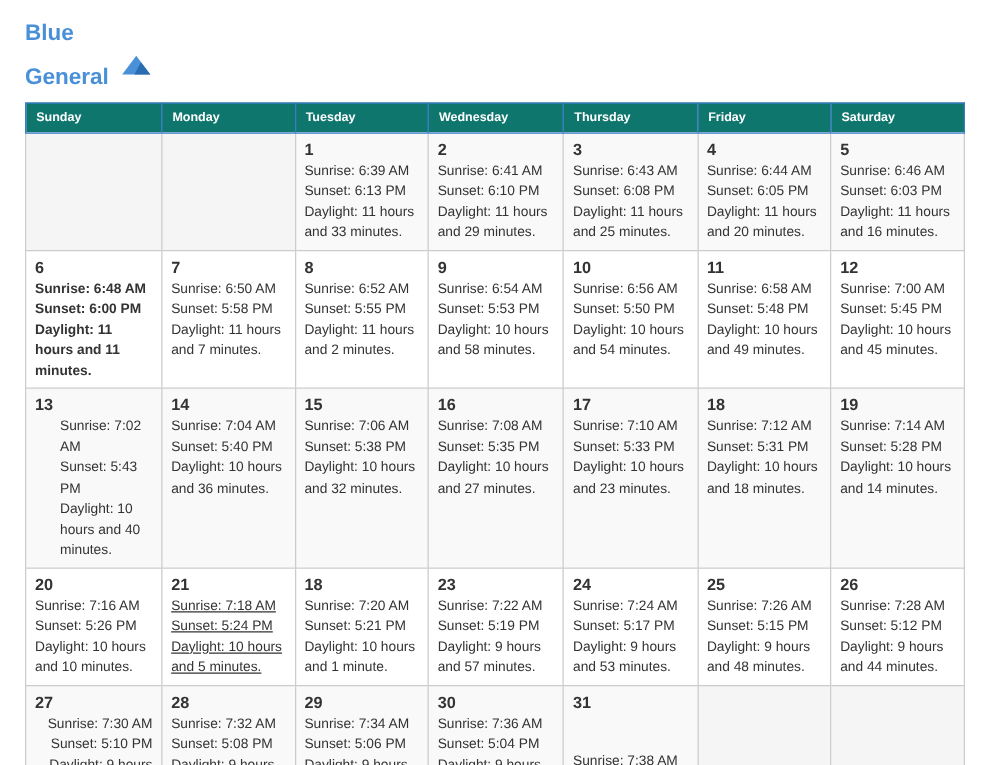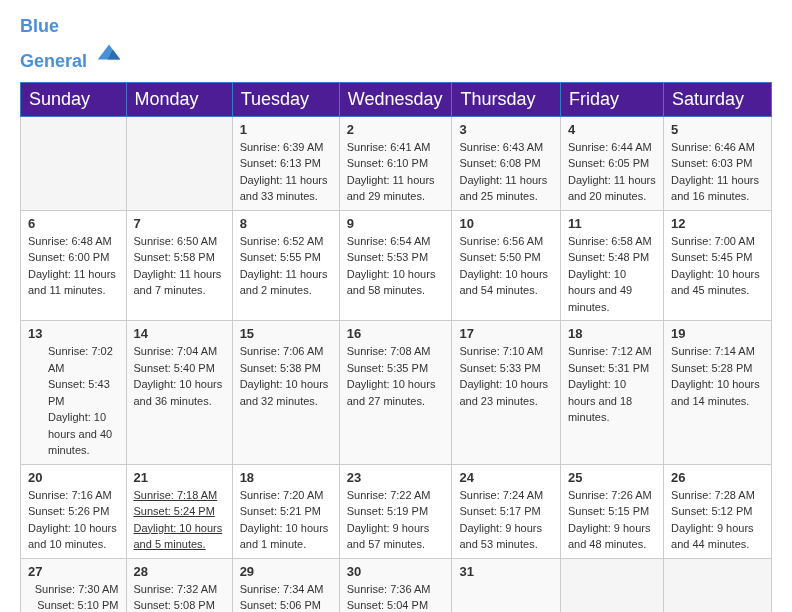--- a/index.html
+++ b/index.html
@@ -45,24 +45,24 @@
     .title-location {
       font-size: 16px;
       color: #555;
     }
     .calendar {
       width: 100%;
       border-collapse: collapse;
       font-size: 11px;
     }
     .calendar thead tr th {
-      background-color: #4c1d95;
+      background-color: #0f766e;
       color: #fff;
-      font-size: 18px;
-      font-weight: normal;
+      font-size: 10px;
+      font-weight: bold;
       padding: 6px 8px;
       text-align: left;
       border: 1px solid #3a7bc8;
     }
     .calendar tbody tr td {
       border: 1px solid #ccc;
       padding: 5px 7px;
       vertical-align: top;
       width: 113px;
       min-height: 80px;
@@ -155,21 +155,21 @@
         <td>
           <span class="day-number">5</span>
           <div class="day-info" style="white-space: pre-line;">Sunrise: 6:46 AM
 Sunset: 6:03 PM
 Daylight: 11 hours and 16 minutes.</div>
         </td>
       </tr>
       <tr>
         <td>
           <span class="day-number">6</span>
-          <div class="day-info" style="white-space: pre-line;">Sunrise: 6:48 AM
+          <div class="day-info" style="white-space: pre-line; font-weight: bold;">Sunrise: 6:48 AM
 Sunset: 6:00 PM
 Daylight: 11 hours and 11 minutes.</div>
         </td>
         <td>
           <span class="day-number">7</span>
           <div class="day-info" style="white-space: pre-line;">Sunrise: 6:50 AM
 Sunset: 5:58 PM
 Daylight: 11 hours and 7 minutes.</div>
         </td>
         <td>

